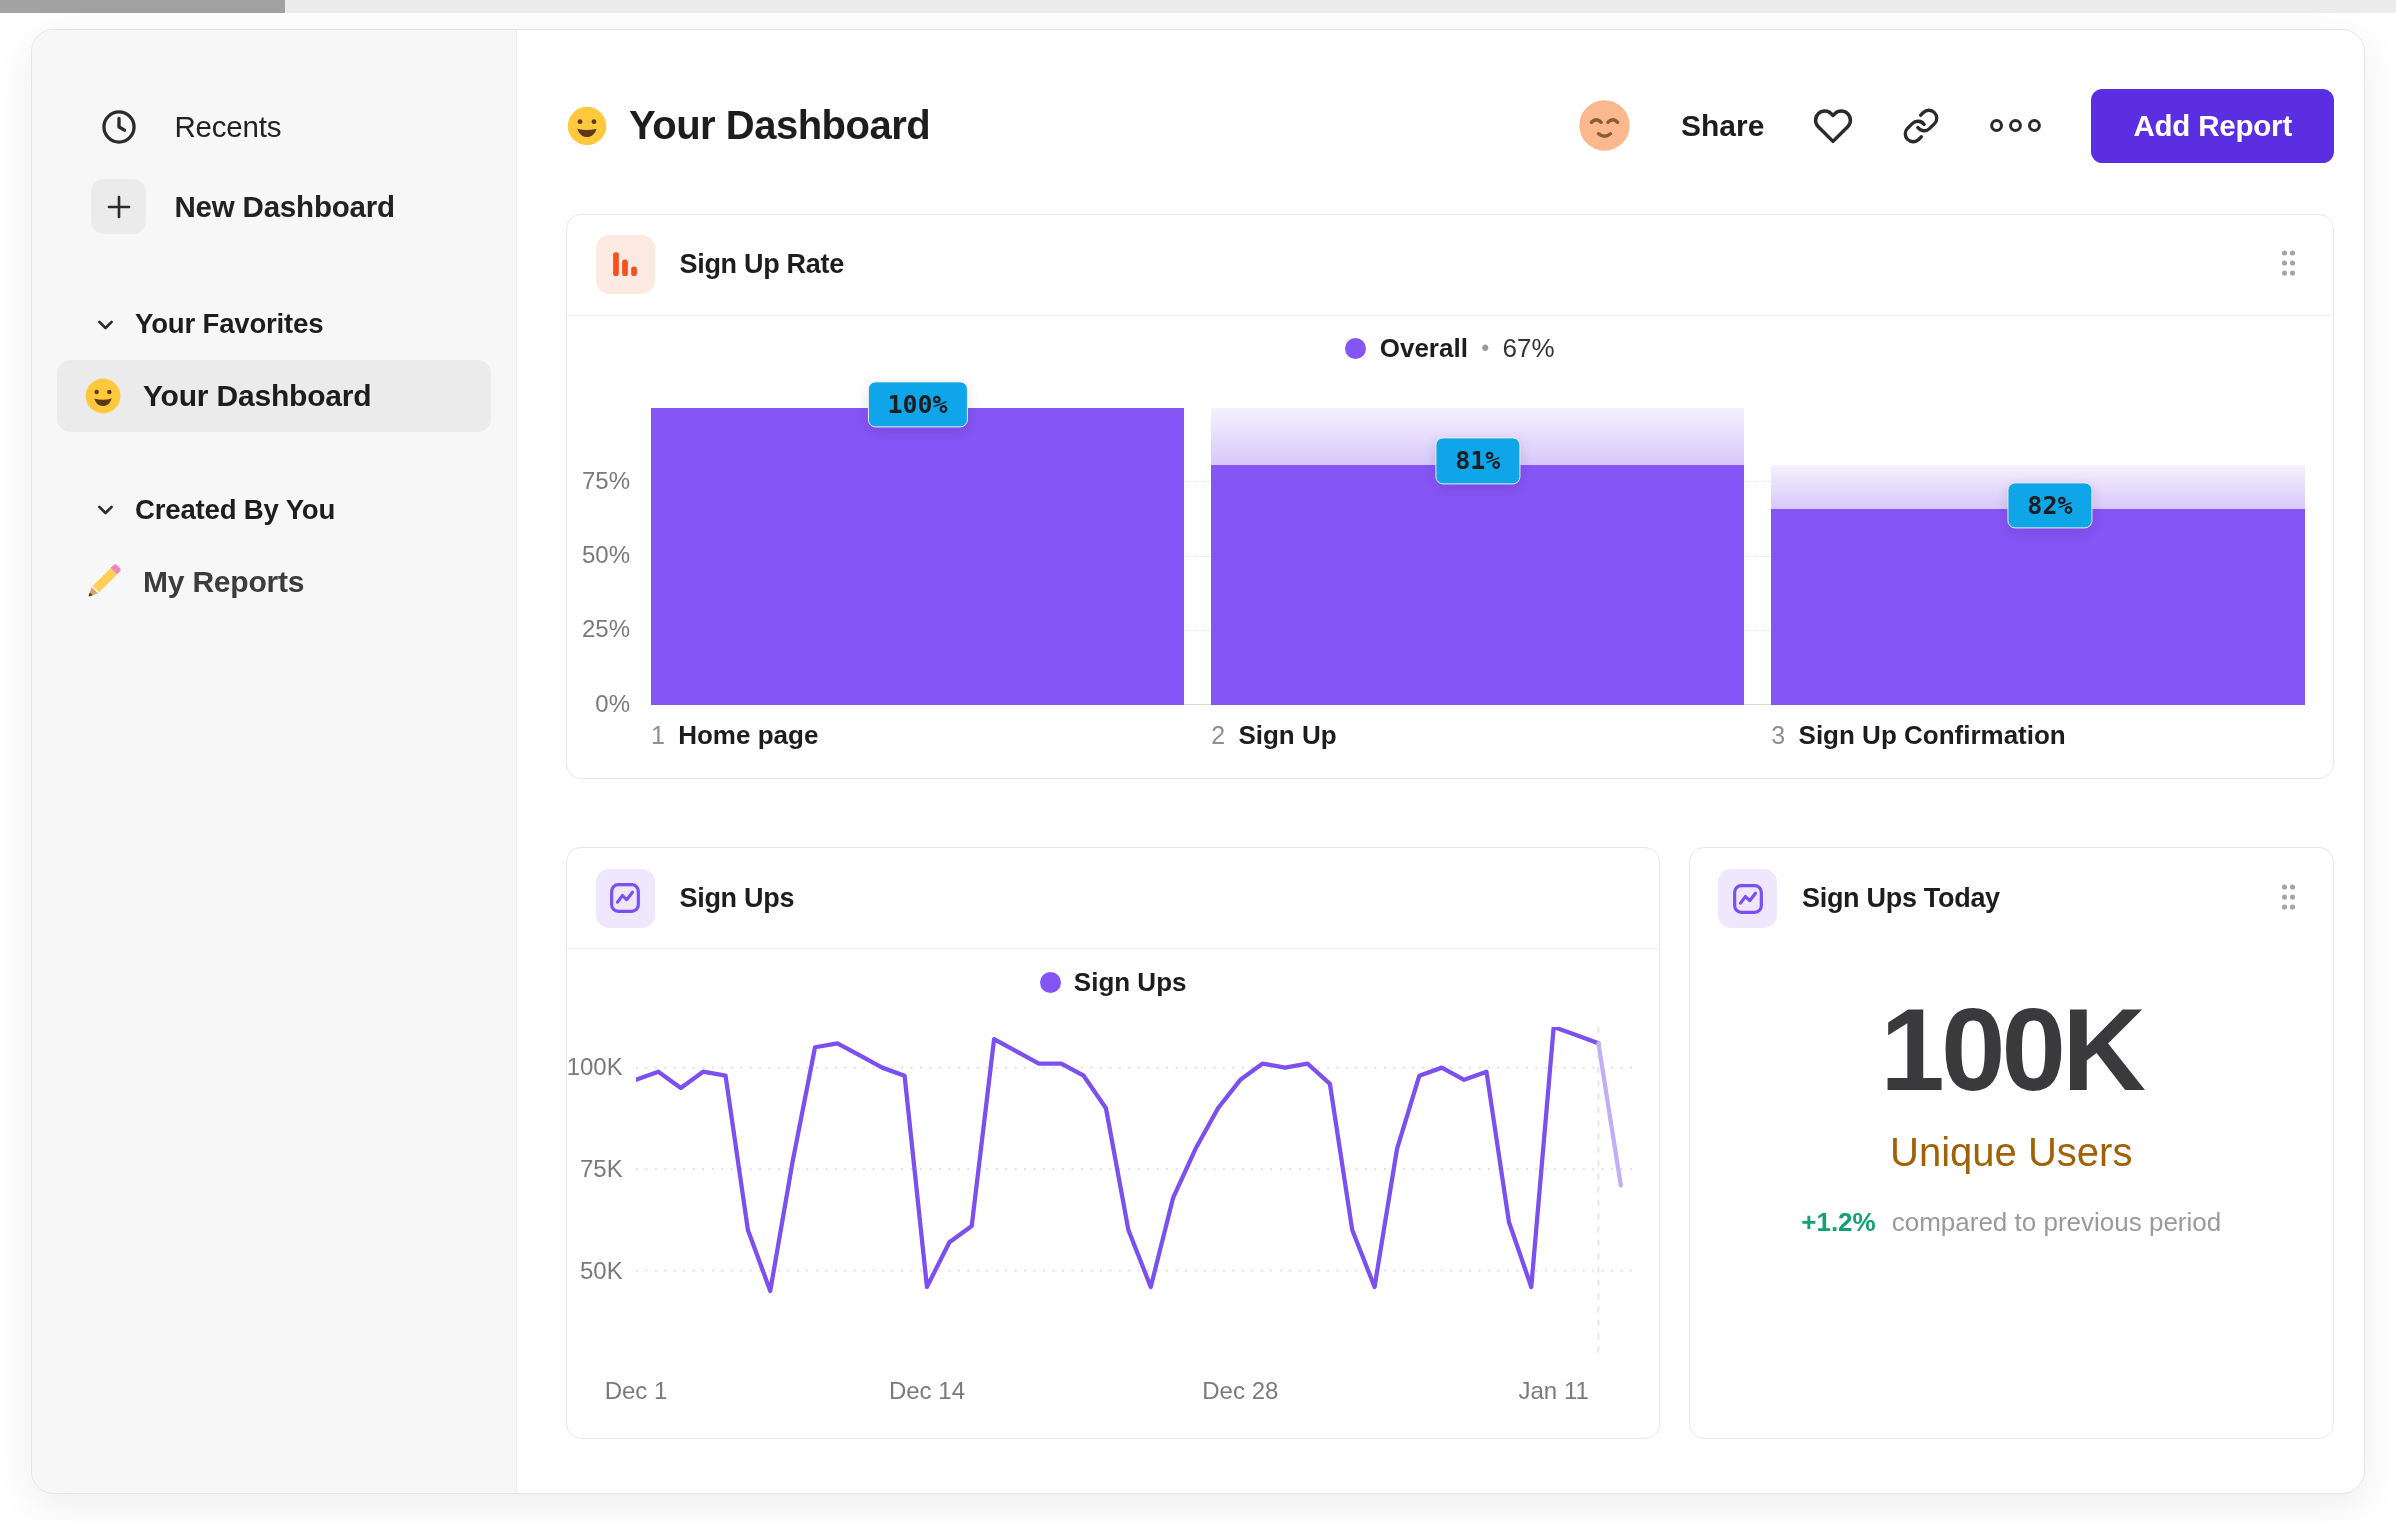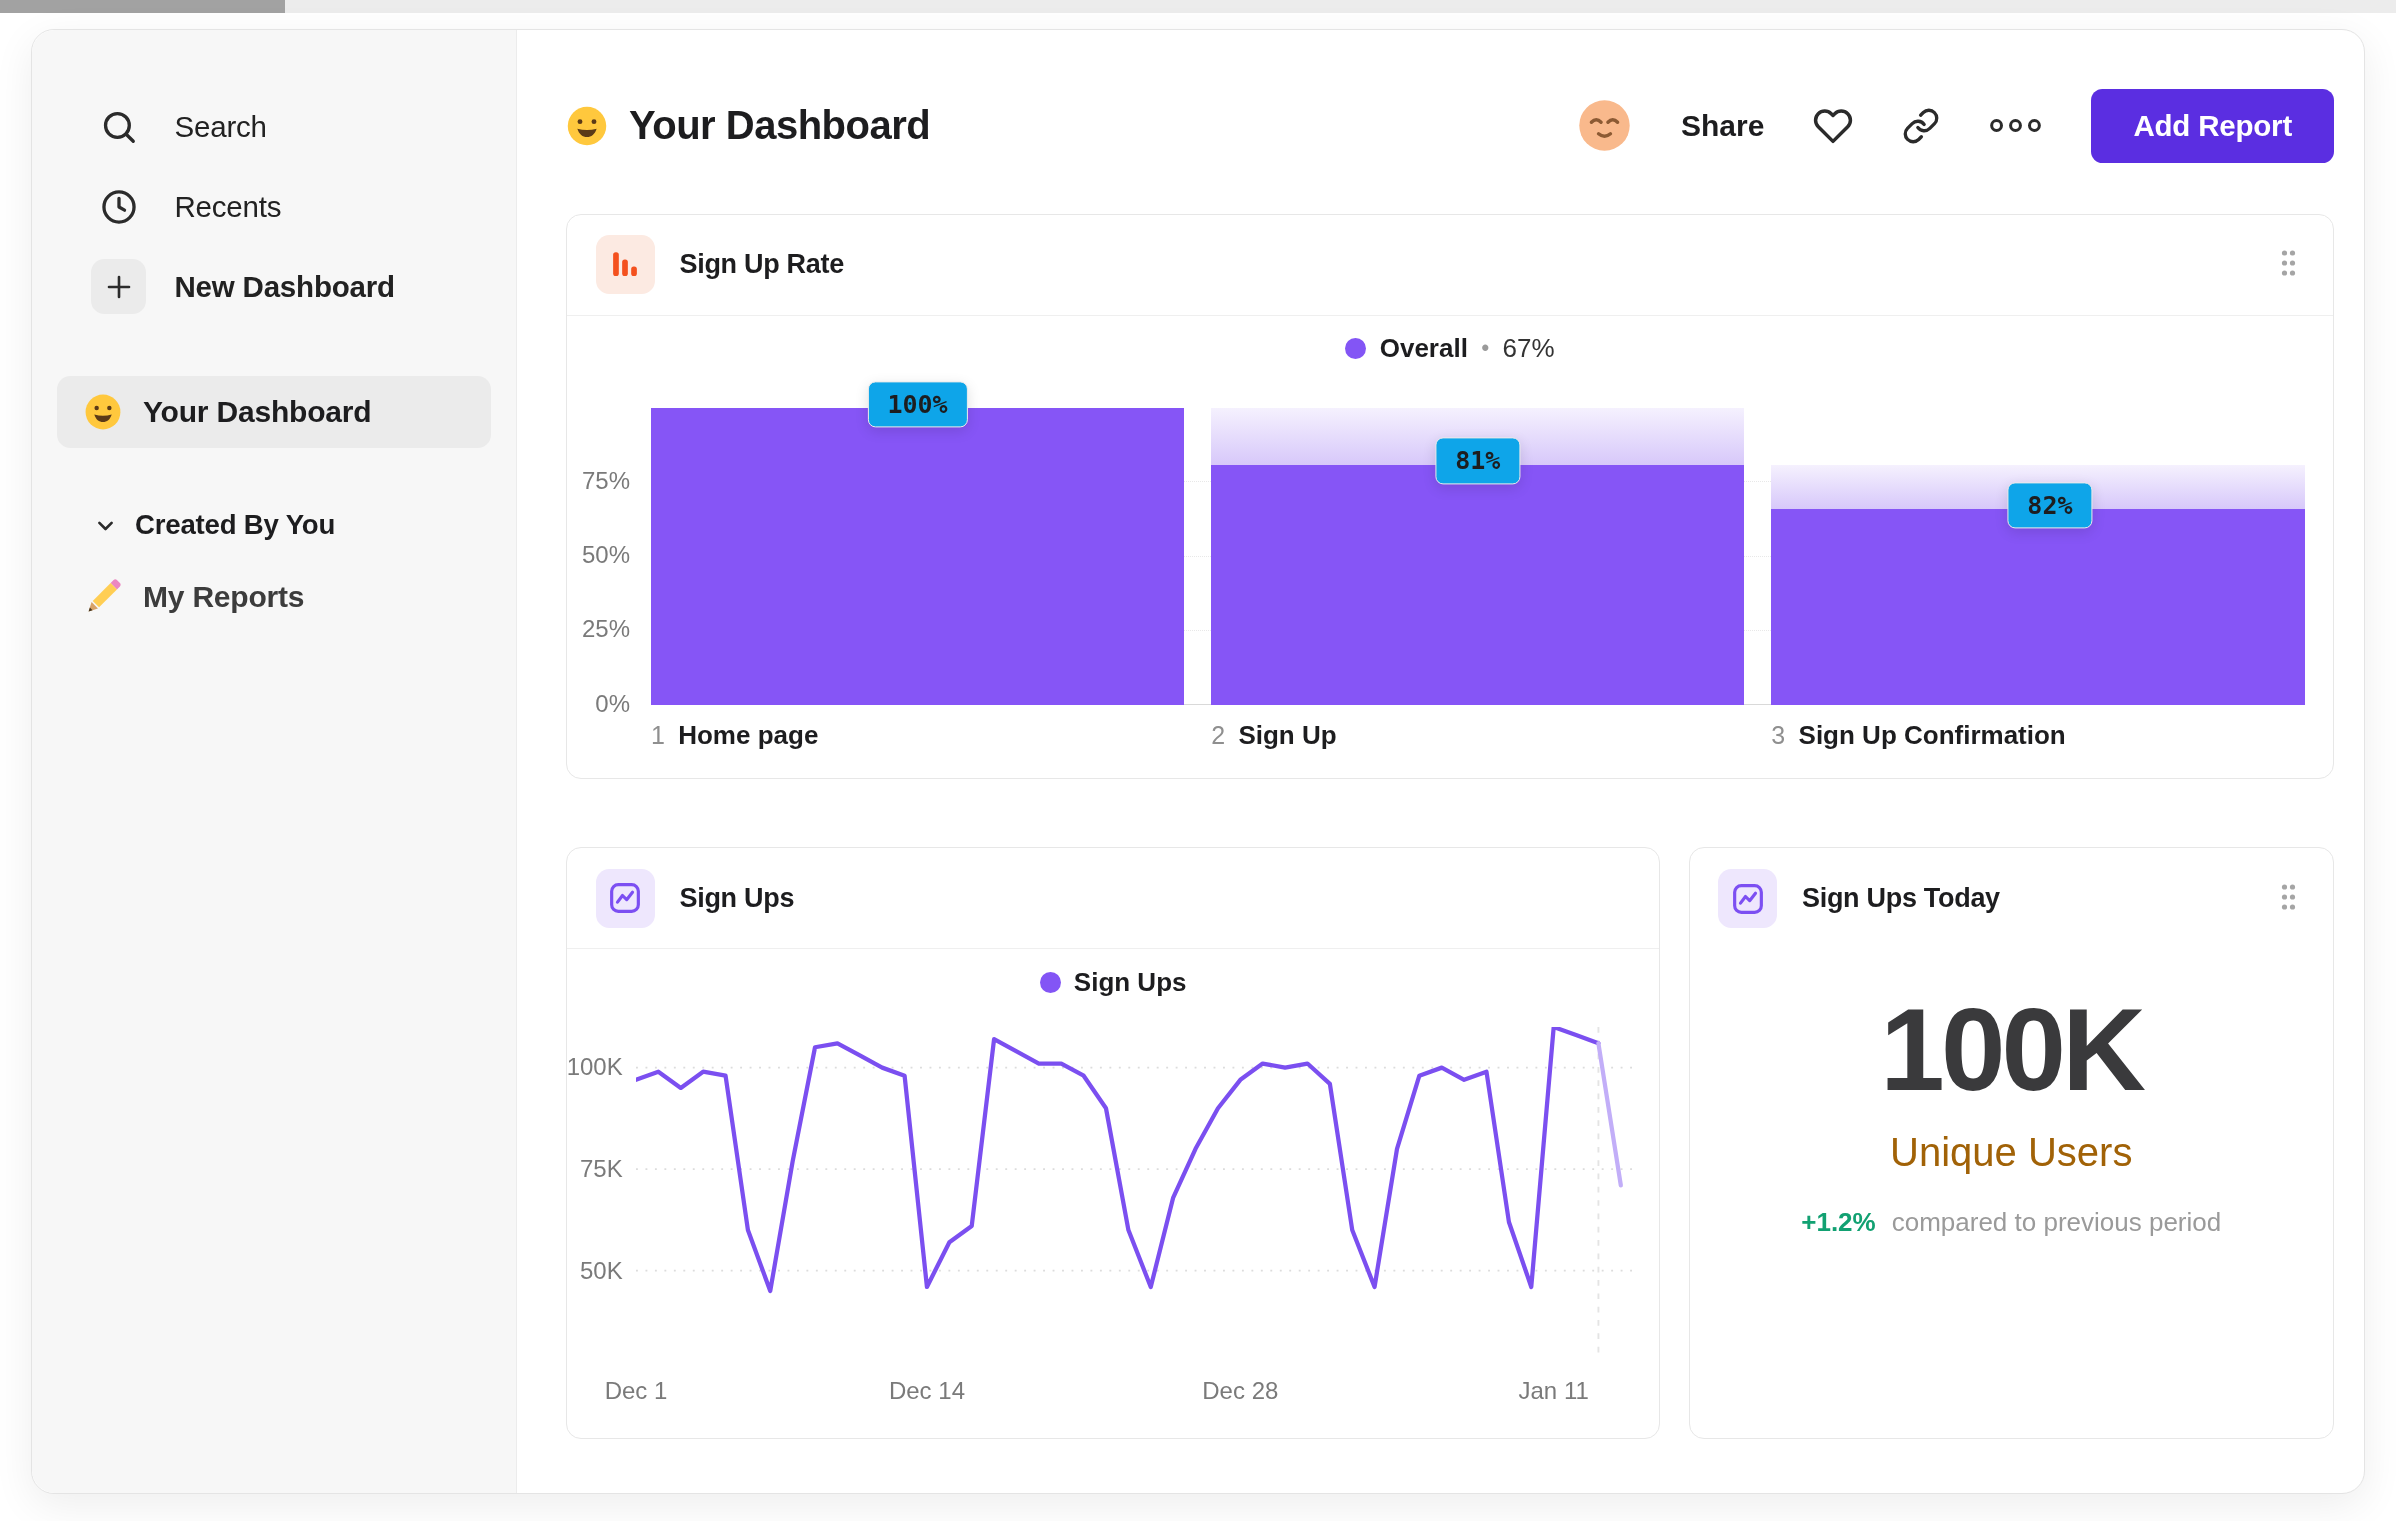--- a/index.html
+++ b/index.html
@@ -139,29 +139,20 @@
 
 <div class="page">
   <div class="chrome-strip">
     <div class="dark"></div>
   </div>
 
   <div class="app">
 
     <aside class="sidebar">
 
-      <div class="side-item">
-        <span class="side-icon">
-          <svg class="stroke-icon" width="38" height="38" viewBox="0 0 24 24">
-              <circle cx="11" cy="11" r="7.5"></circle>
-              <line x1="21" y1="21" x2="16.4" y2="16.4"></line>
-            </svg>
-        </span>
-        <span class="side-label">Search</span>
-      </div>
 
       <div class="side-item">
         <span class="side-icon">
           <svg class="stroke-icon" width="38" height="38" viewBox="0 0 24 24">
               <circle cx="12" cy="12" r="9.5"></circle>
               <polyline points="12 6.5 12 12 15.5 14"></polyline>
             </svg>
         </span>
         <span class="side-label">Recents</span>
       </div>
@@ -170,20 +161,28 @@
         <span class="side-icon boxed">
           <svg class="stroke-icon" width="30" height="30" viewBox="0 0 24 24">
               <line x1="12" y1="4" x2="12" y2="20"></line>
               <line x1="4" y1="12" x2="20" y2="12"></line>
             </svg>
         </span>
         <span class="side-label strong">New Dashboard</span>
       </div>
 
       <div class="side-section">
+        <div class="section-header">
+          <span class="chev">
+            <svg class="stroke-icon" width="21" height="21" viewBox="0 0 24 24" style="stroke-width:3">
+                <polyline points="5 9 12 16 19 9"></polyline>
+              </svg>
+          </span>
+          <span class="section-title">Your Favorites</span>
+        </div>
         <div class="fav-item selected">
           <svg class="emoji" viewBox="0 0 24 24">
               <use href="#icon-smiley"></use>
             </svg>
           <span class="fav-label">Your Dashboard</span>
         </div>
       </div>
 
       <div class="side-section">
         <div class="section-header">

